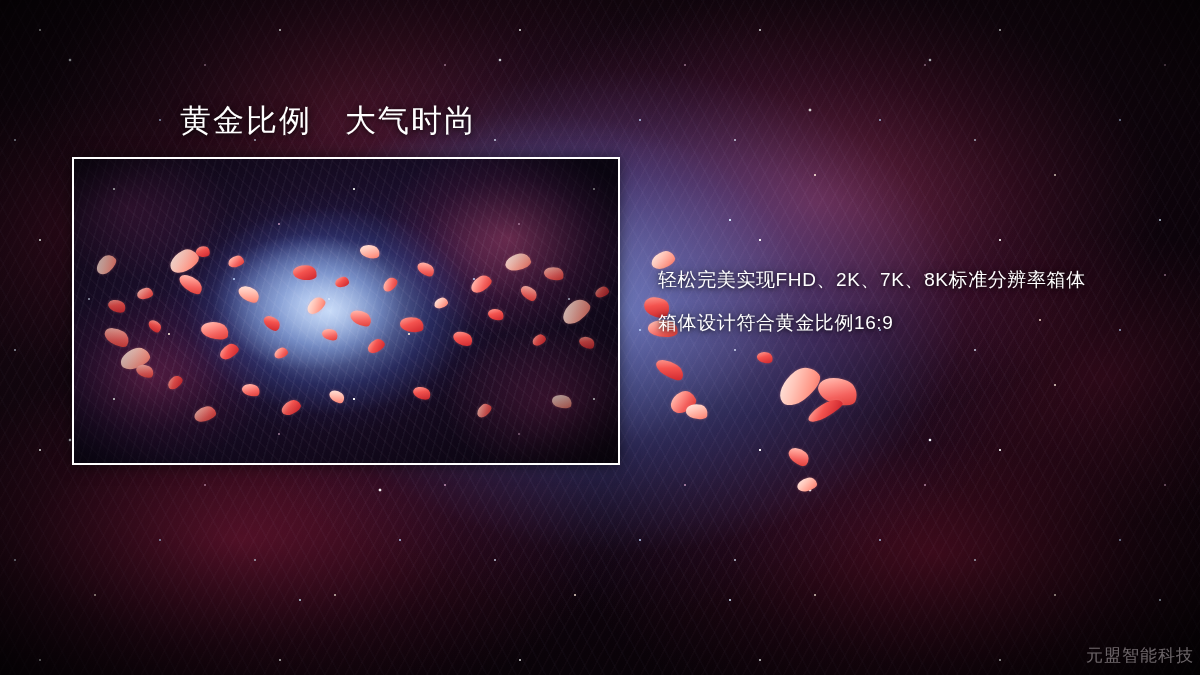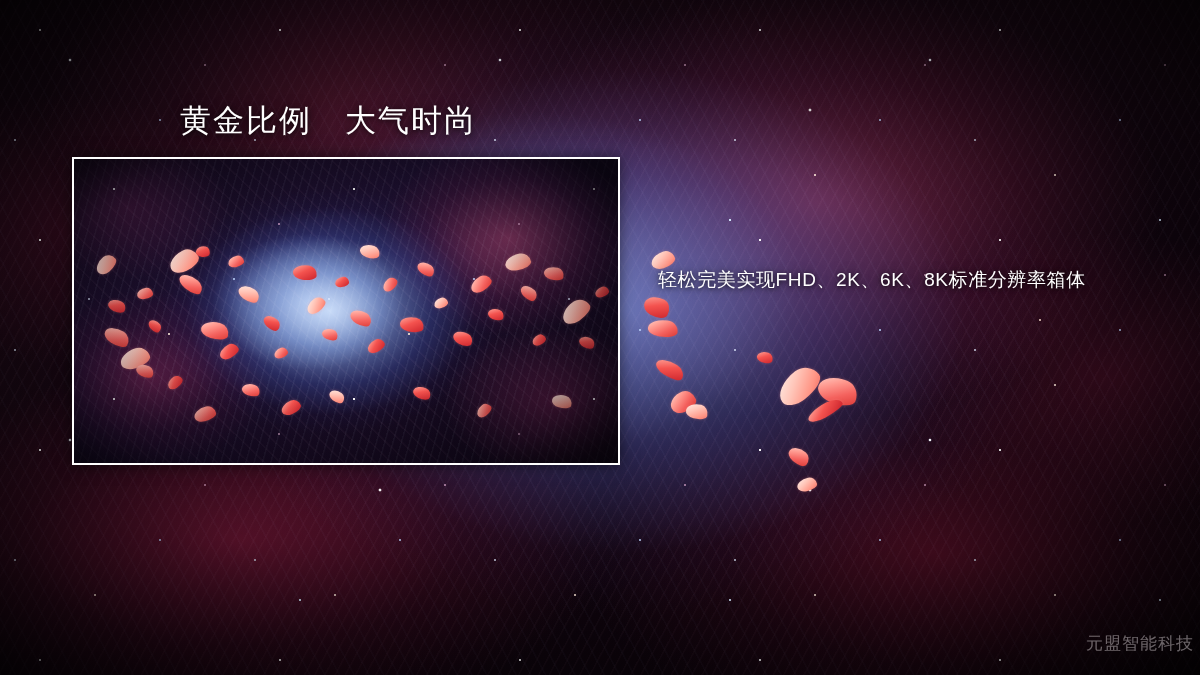--- a/index.html
+++ b/index.html
@@ -165,21 +165,21 @@
     color: #ffffff;
     font-size: 19px;
     line-height: 43px;
     letter-spacing: 0.6px;
     white-space: nowrap;
     text-shadow: 0 1px 4px rgba(0,0,0,0.70), 0 0 12px rgba(0,0,0,0.50);
   }
   .watermark {
     position: absolute;
     right: 6px;
-    bottom: 20px;
+    bottom: 8px;
     color: rgba(225,215,220,0.46);
     font-size: 17px;
     letter-spacing: 1px;
     white-space: nowrap;
   }
 </style>
 </head>
 <body>
 
 <div class="slide">
@@ -257,18 +257,19 @@
       <div class="petal" style="left: 818px; top: 378px; width: 40px; height: 26px; transform: rotate(22deg);"></div>
       <div class="petal deep" style="left: 806px; top: 404px; width: 38px; height: 13px; transform: rotate(-28deg);"></div>
       <div class="petal" style="left: 788px; top: 449px; width: 22px; height: 15px; transform: rotate(40deg);"></div>
       <div class="petal pale" style="left: 797px; top: 478px; width: 20px; height: 13px; transform: rotate(-12deg);"></div>
       <div class="petal deep" style="left: 757px; top: 352px; width: 16px; height: 11px; transform: rotate(18deg);"></div>
     </div>
 
   <div class="title">黄金比例　大气时尚</div>
 
   <div class="body-text">
-    <div class="body-line">轻松完美实现FHD、2K、6K、8K标准分辨率箱体</div>
+    <div class="body-line">轻松完美实现FHD、2K、7K、8K标准分辨率箱体</div>
+    <div class="body-line">箱体设计符合黄金比例16:9</div>
   </div>
 
   <div class="watermark">元盟智能科技</div>
 
 </div>
 
 </body></html>

